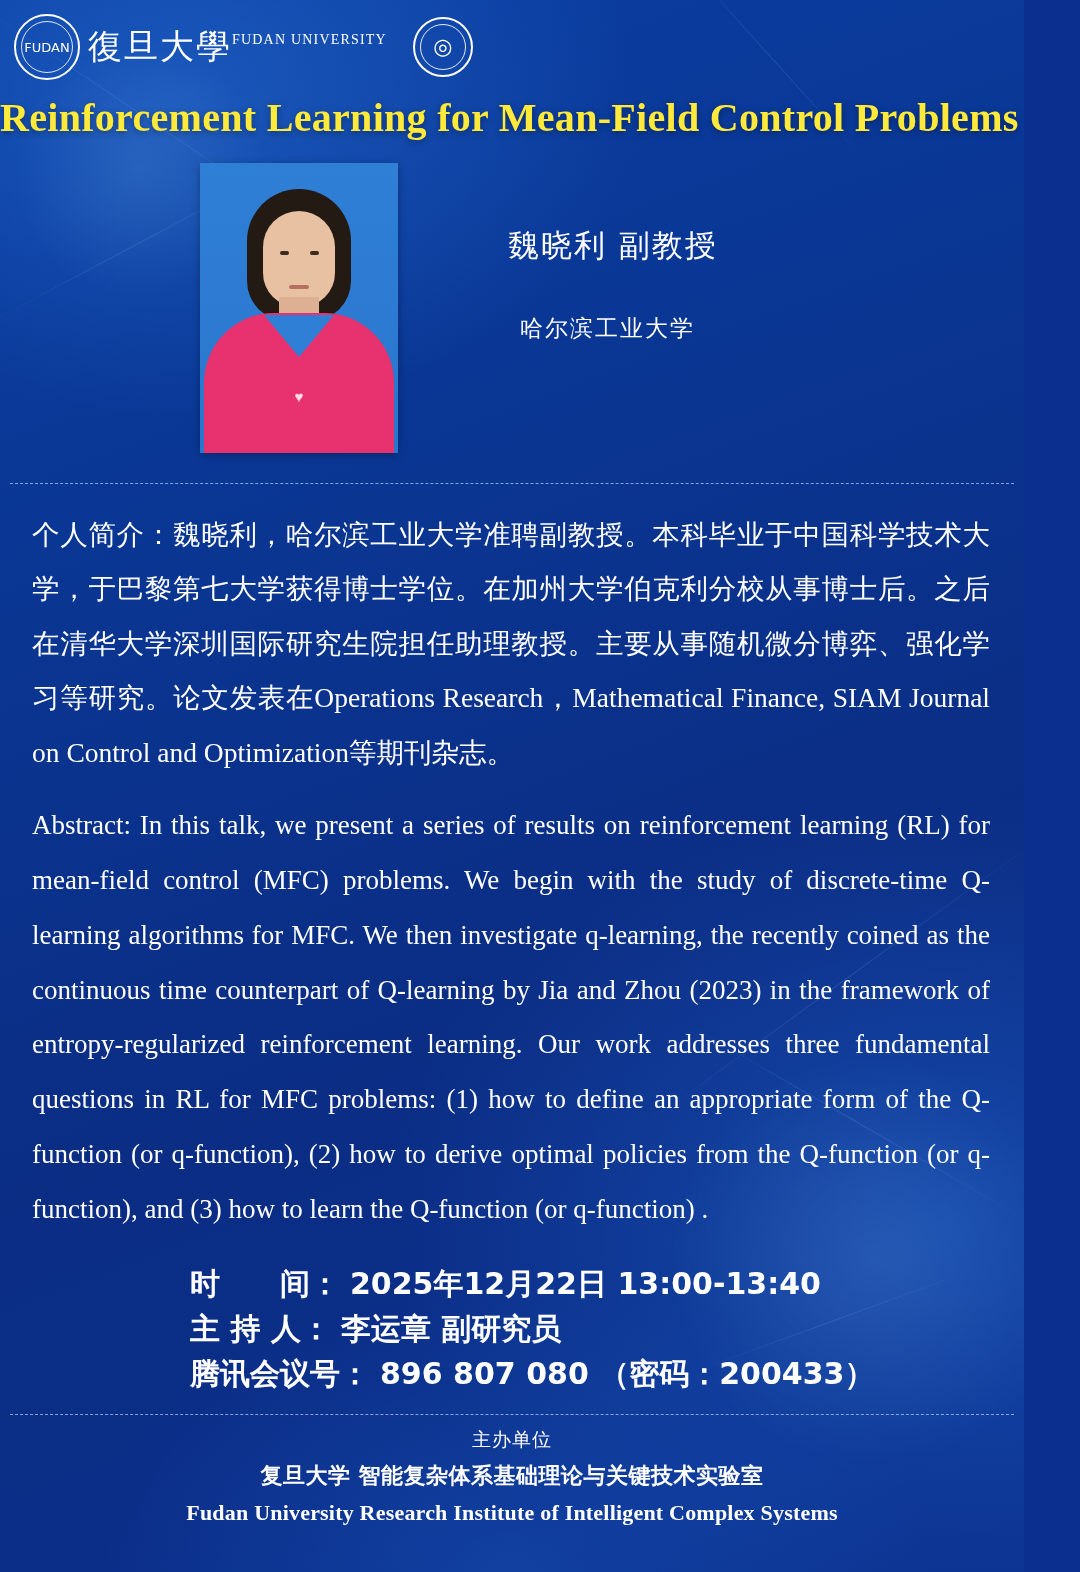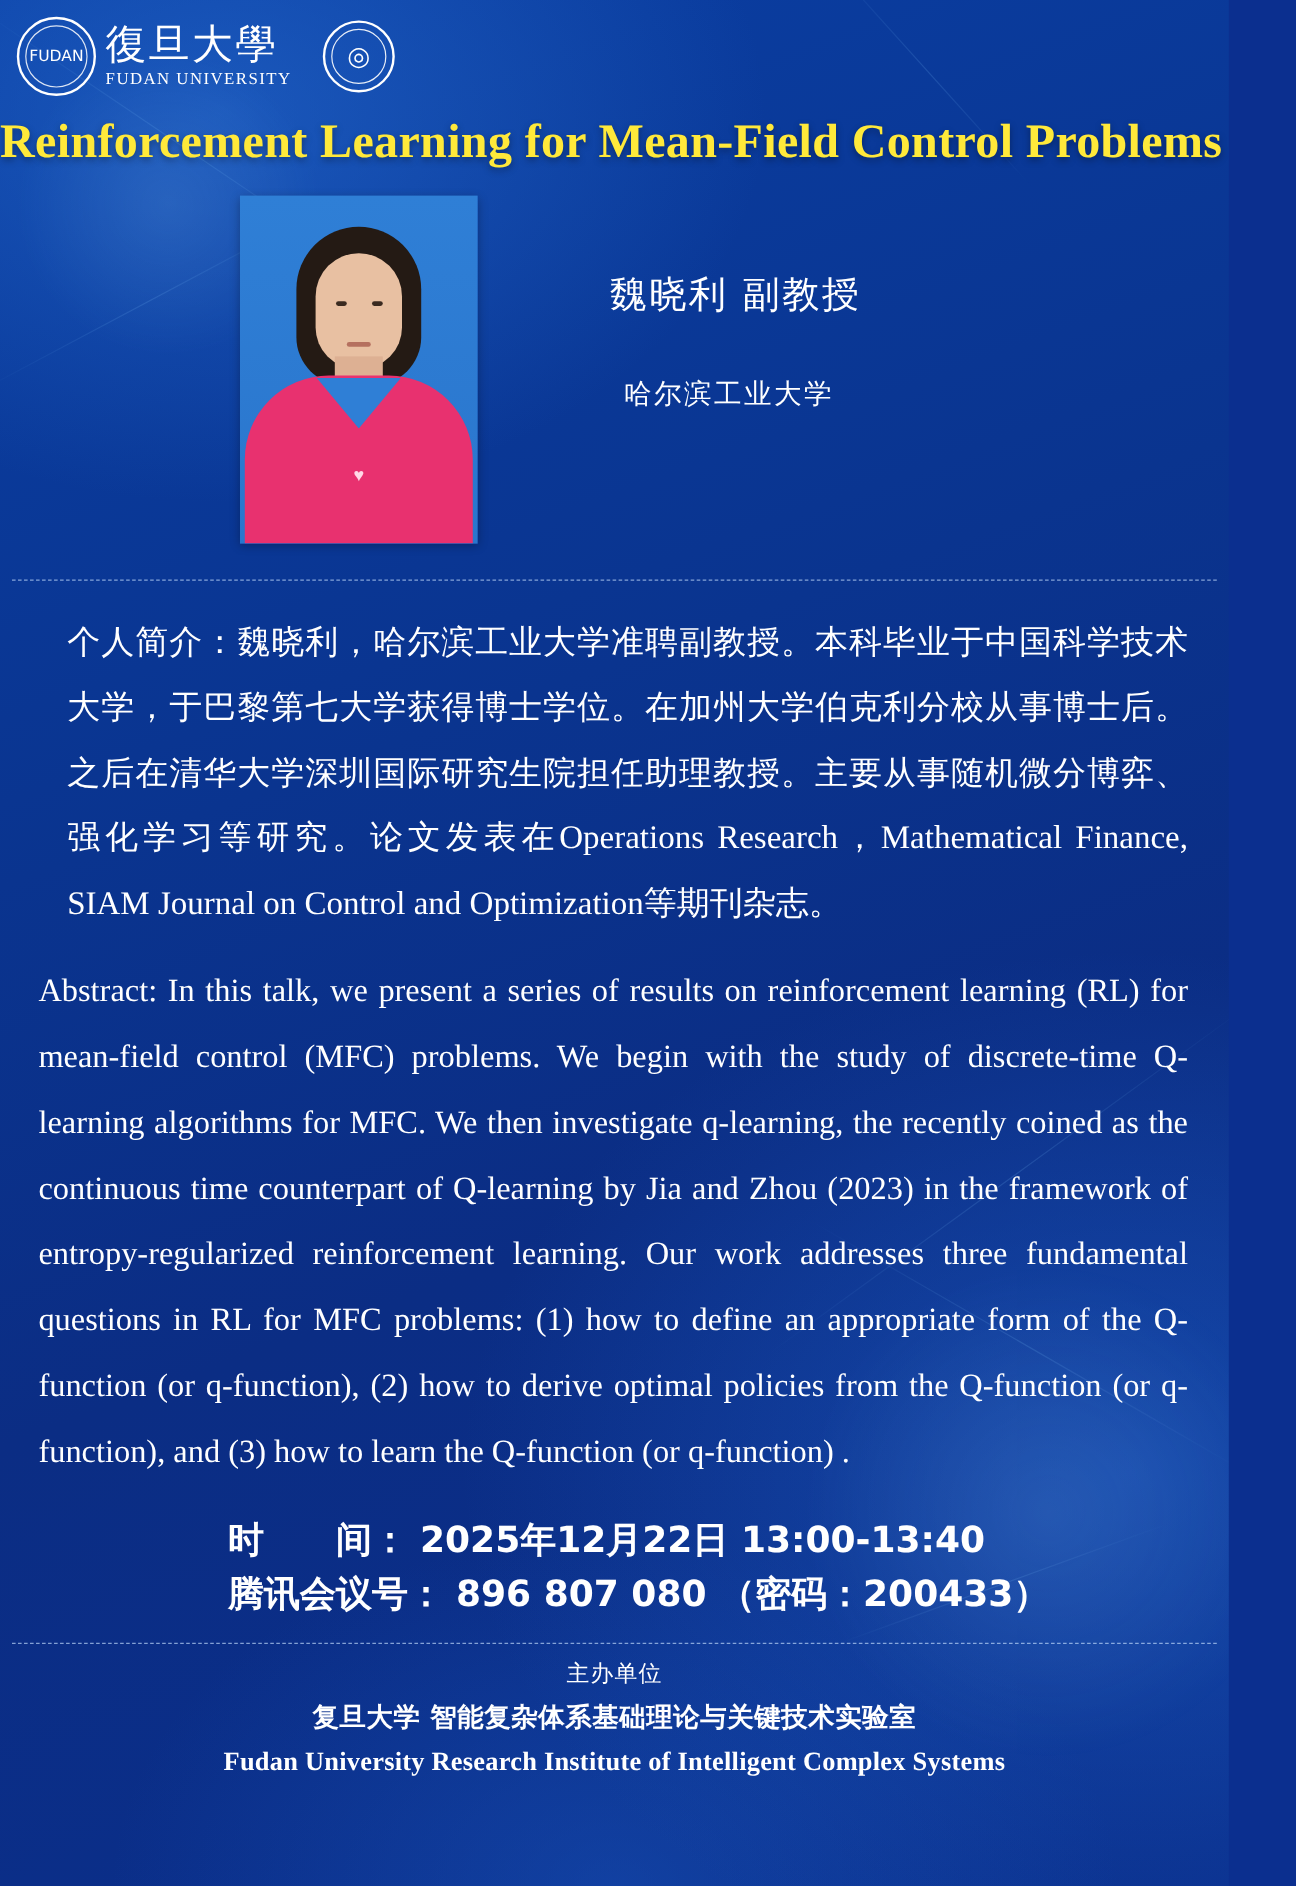--- a/index.html
+++ b/index.html
@@ -88,21 +88,20 @@
     inset: 0;
     display: flex;
     align-items: center;
     justify-content: center;
     color: #fff;
     font-size: 13px;
     font-family: "DejaVu Sans", sans-serif;
   }
   .fudan-names {
     display: flex;
-    flex-direction: column;
     line-height: 1.05;
   }
   .fudan-cn {
     color: #ffffff;
     font-size: 34px;
     font-family: "DejaVu Serif", serif;
     letter-spacing: 2px;
   }
   .fudan-en {
     color: #ffffff;
@@ -281,21 +280,20 @@
   .body-block {
     padding: 24px 34px 0 32px;
     color: #ffffff;
   }
   .bio {
     font-family: "Liberation Serif", serif;
     font-size: 27.5px;
     line-height: 1.98;
     text-align: justify;
     text-justify: inter-ideograph;
-    margin-left: 24px;
   }
   .abstract {
     font-family: "Liberation Serif", serif;
     font-size: 27px;
     line-height: 2.03;
     text-align: justify;
     margin-top: 18px;
   }
 
   
@@ -409,20 +407,24 @@
       <div class="bio">个人简介：魏晓利，哈尔滨工业大学准聘副教授。本科毕业于中国科学技术大学，于巴黎第七大学获得博士学位。在加州大学伯克利分校从事博士后。之后在清华大学深圳国际研究生院担任助理教授。主要从事随机微分博弈、强化学习等研究。论文发表在Operations Research，Mathematical Finance, SIAM Journal on Control and Optimization等期刊杂志。</div>
       <div class="abstract">Abstract: In this talk, we present a series of results on reinforcement learning (RL) for mean-field control (MFC) problems. We begin with the study of discrete-time Q-learning algorithms for MFC. We then investigate q-learning, the recently coined as the continuous time counterpart of Q-learning by Jia and Zhou (2023) in the framework of entropy-regularized reinforcement learning. Our work addresses three fundamental questions in RL for MFC problems: (1) how to define an appropriate form of the Q-function (or q-function), (2) how to derive optimal policies from the Q-function (or q-function), and (3) how to learn the Q-function (or q-function) .</div>
     </div>
 
     <div class="logistics">
       <div class="logi-row">
         <span class="logi-label">时　　间：</span>
         <span class="logi-value">2025年12月22日 13:00-13:40</span>
       </div>
       <div class="logi-row">
+        <span class="logi-label">主 持 人：</span>
+        <span class="logi-value">李运章 副研究员</span>
+      </div>
+      <div class="logi-row">
         <span class="logi-label">腾讯会议号：</span>
         <span class="logi-value">896 807 080  （密码：200433）</span>
       </div>
     </div>
 
     <div class="footer-divider"></div>
 
     <div class="footer">
       <div class="footer-host">主办单位</div>
       <div class="footer-lab">复旦大学 智能复杂体系基础理论与关键技术实验室</div>

